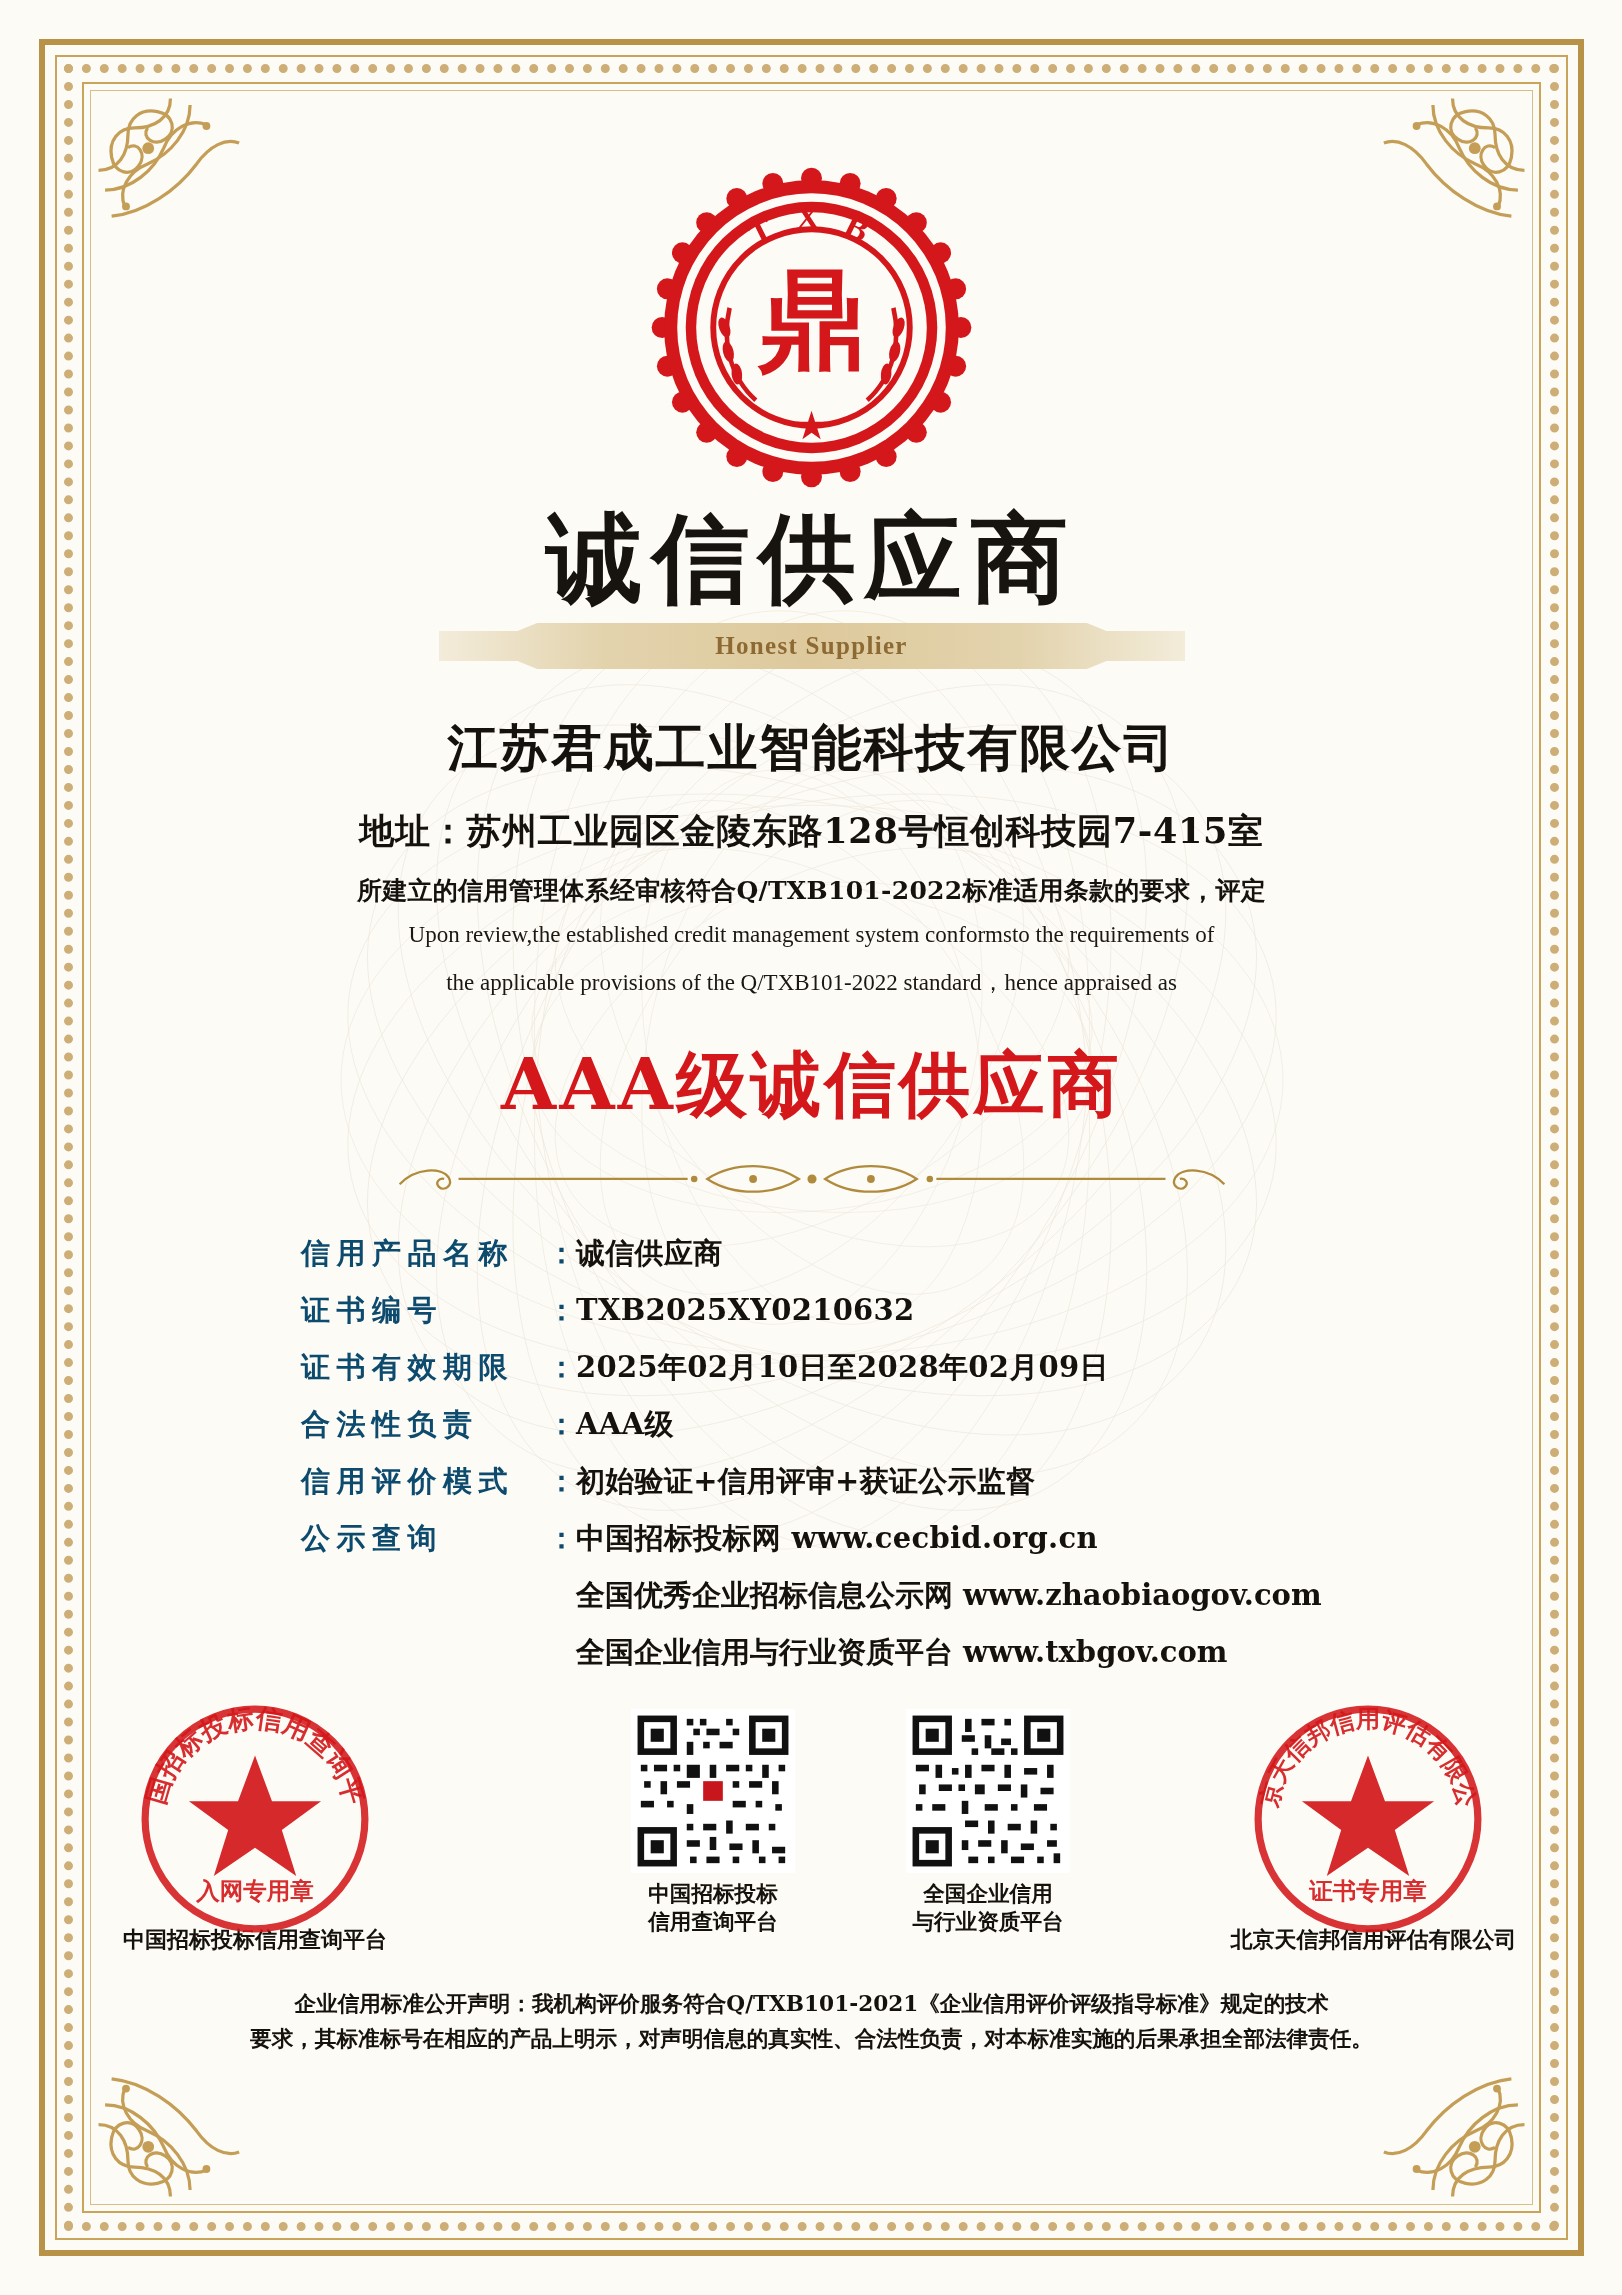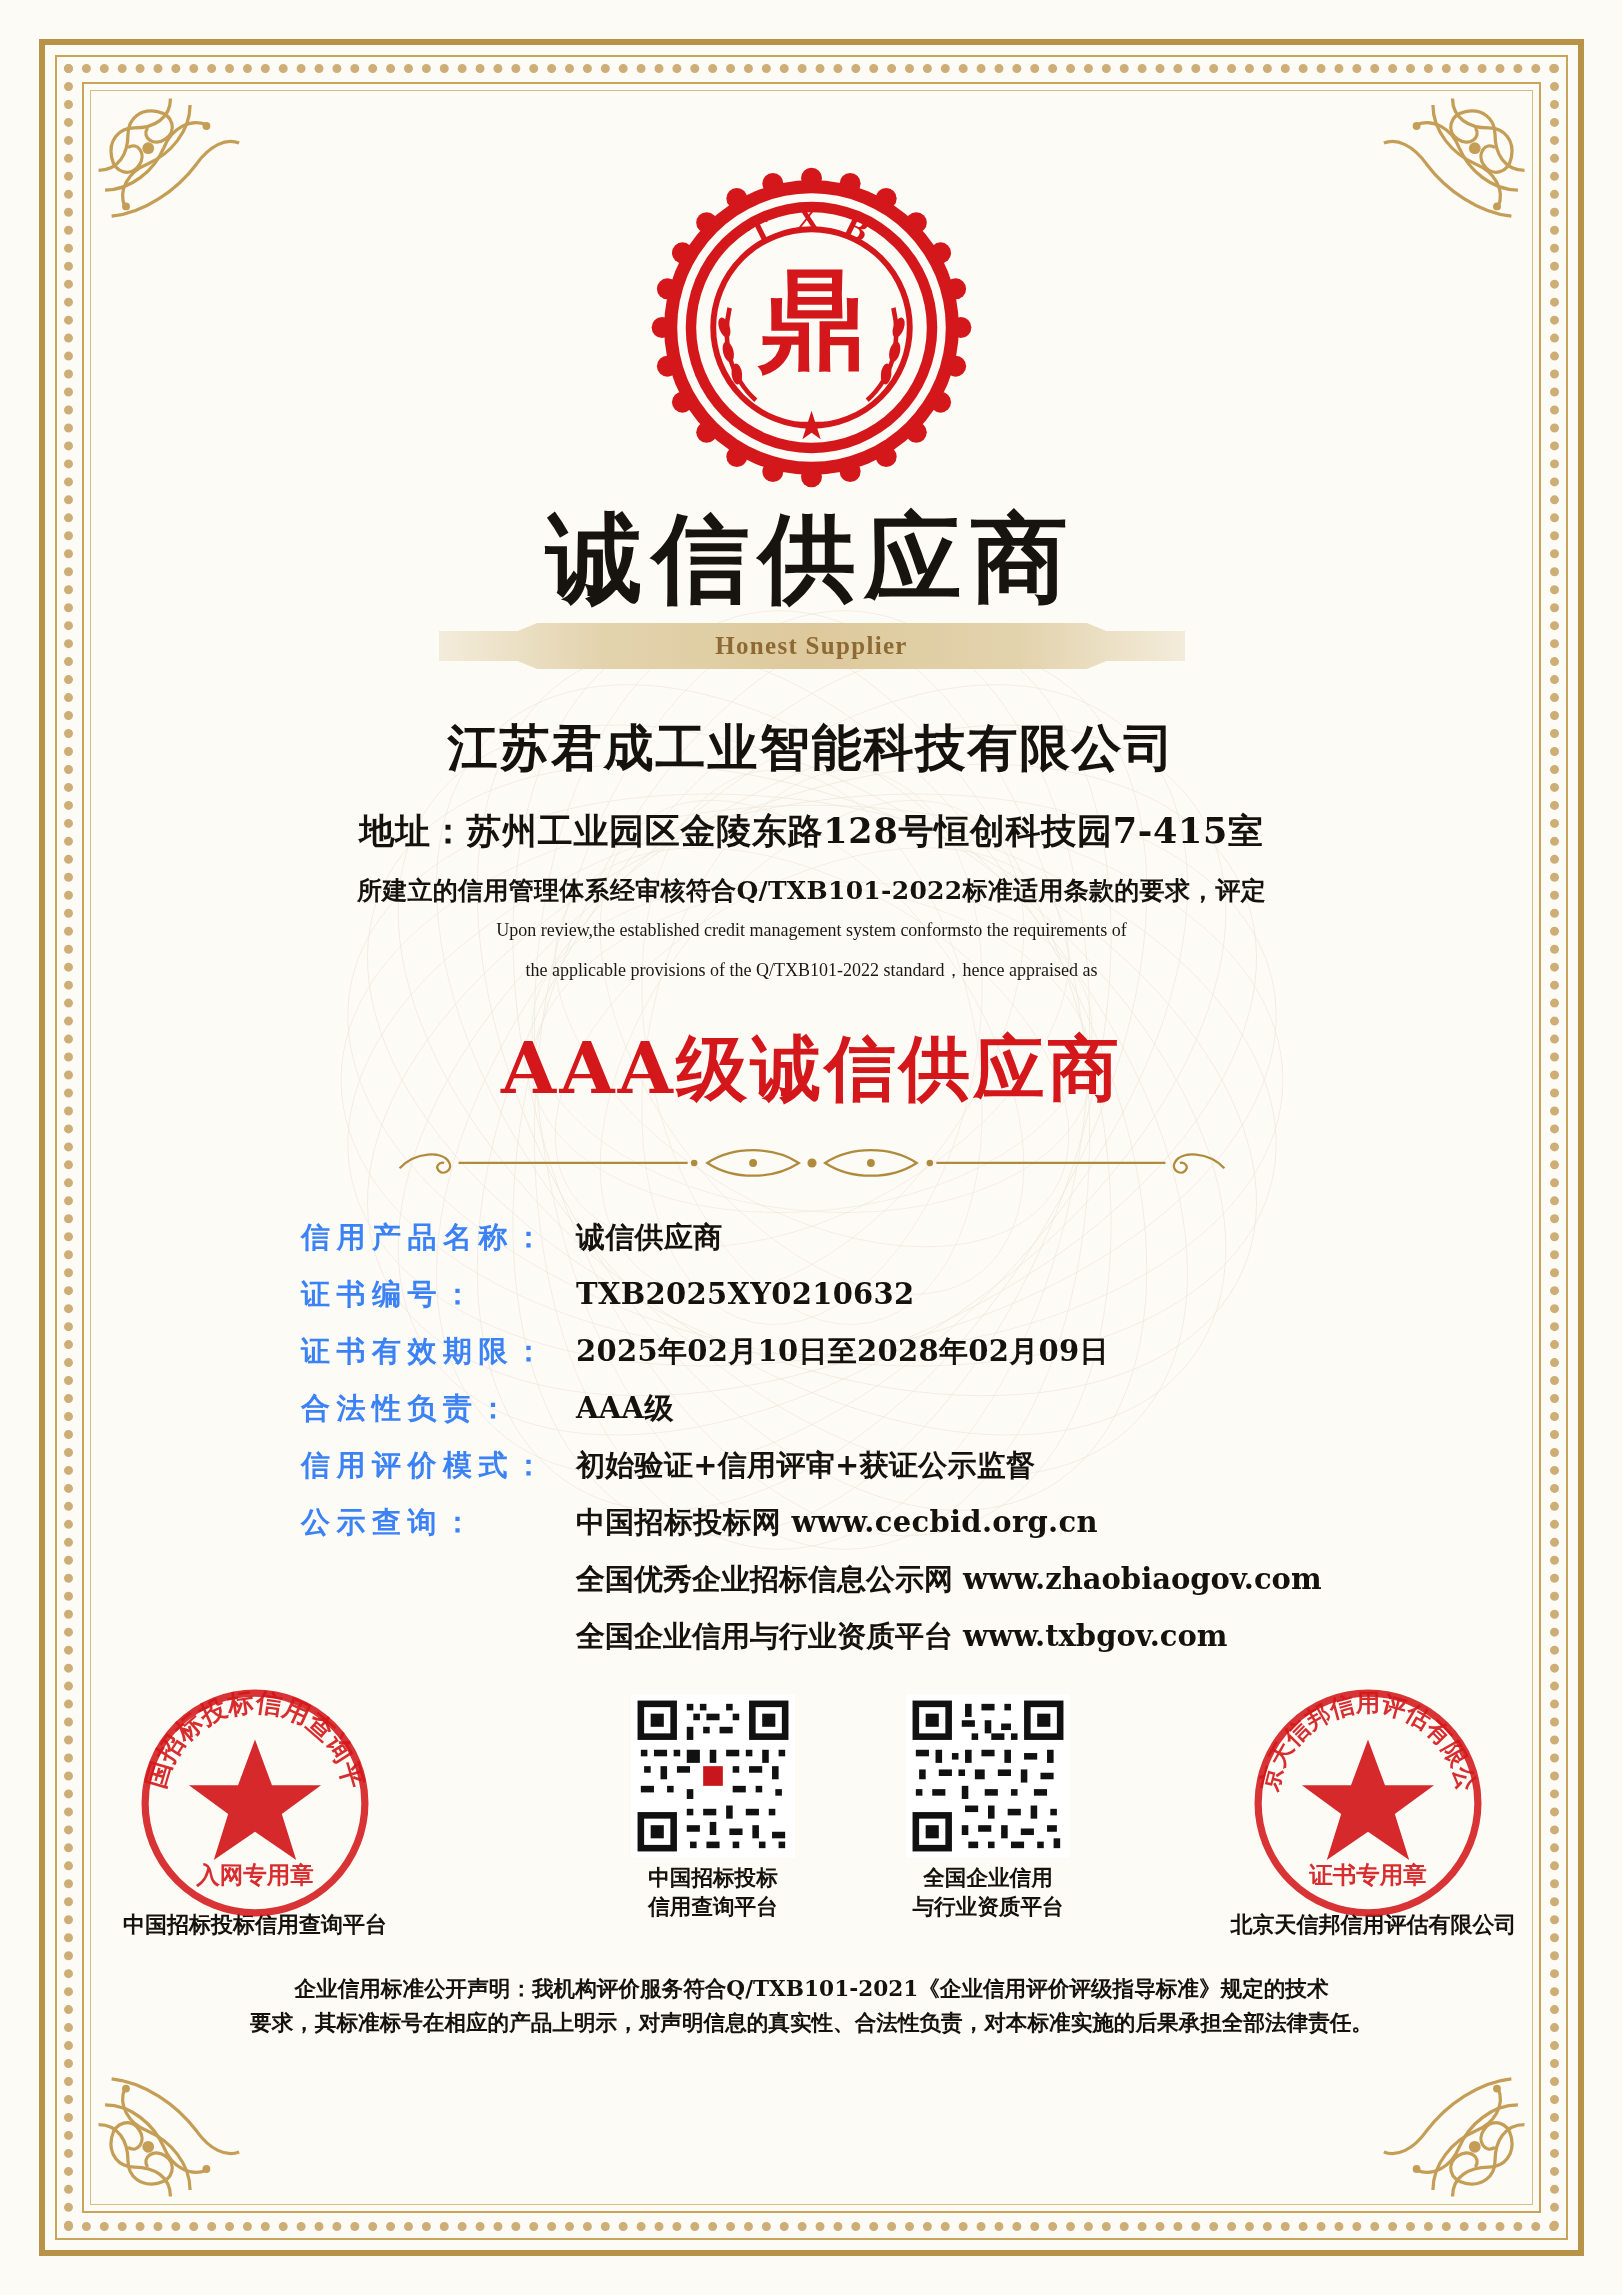--- a/index.html
+++ b/index.html
@@ -150,21 +150,21 @@
   .statement-cn {
     margin-top: 19px;
     font-size: 25px;
     font-weight: bold;
     letter-spacing: 0.3px;
     color: #15110d;
     font-family: "DejaVu Serif", "Liberation Serif", serif;
   }
   .statement-en {
     margin-top: 10.5px;
-    font-size: 18px;
+    font-size: 23px;
     line-height: 1.55;
     color: #1b1712;
     font-family: "Liberation Serif", serif;
   }
 
   .grade {
     margin-top: 37px;
     font-size: 71px;
     font-weight: bold;
     letter-spacing: 3.3px;
@@ -190,24 +190,24 @@
   .detail-row {
     display: flex;
     align-items: baseline;
     margin-bottom: 17px;
   }
   .detail-label {
     width: 275px;
     flex: 0 0 275px;
     font-size: 29px;
     font-weight: bold;
-    color: #3b82f6;
+    color: #0c4a6e;
     font-family: "DejaVu Serif", "Liberation Serif", serif;
     display: flex;
-    justify-content: flex-start;
+    justify-content: space-between;
   }
   .detail-label .lab-txt {
     display: inline-block;
     letter-spacing: 6.5px;
   }
   .detail-value {
     font-size: 29px;
     font-weight: bold;
     color: #15110d;
     font-family: "DejaVu Serif", "Liberation Serif", serif;

